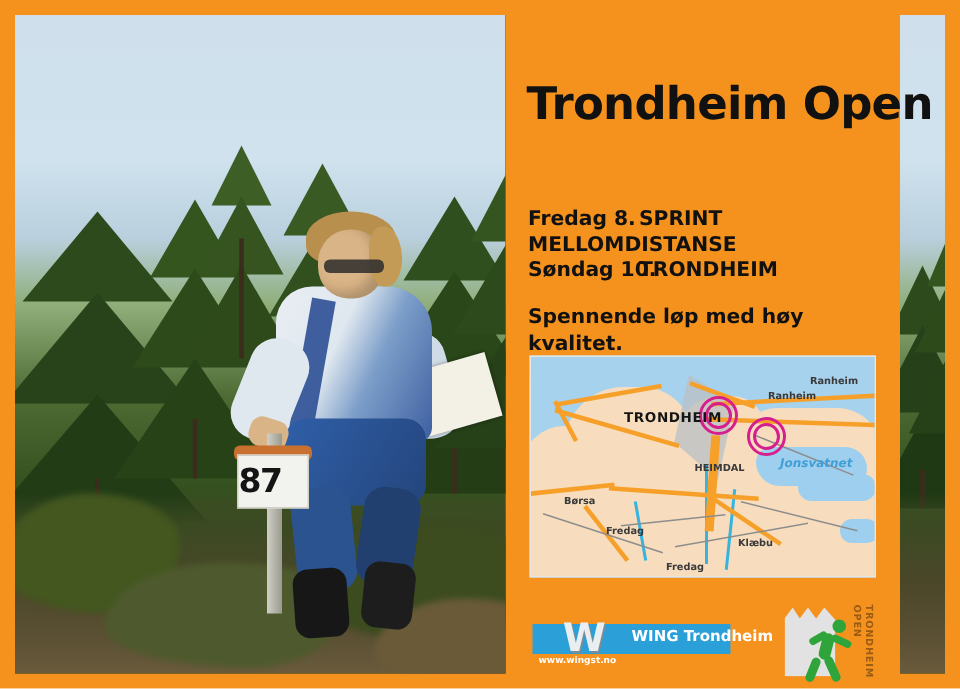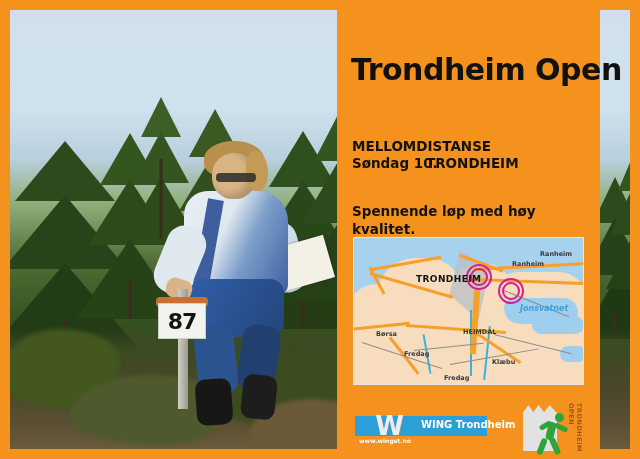--- a/index.html
+++ b/index.html
@@ -37,21 +37,21 @@
   #hips{left:30px;top:150px;width:94px;height:58px;border-radius:14px;background:linear-gradient(120deg,#2f5fa8,#24457c);}
   #legL{left:36px;top:196px;width:40px;height:70px;border-radius:14px;background:#2b538f;transform:rotate(-6deg);}
   #legR{left:80px;top:196px;width:38px;height:66px;border-radius:14px;background:#22406f;transform:rotate(8deg);}
   #sockL{left:36px;top:250px;width:36px;height:46px;border-radius:10px;background:#171717;transform:rotate(-4deg);}
   #sockR{left:82px;top:246px;width:34px;height:44px;border-radius:10px;background:#1d1d1d;transform:rotate(6deg);}
   #map-paper{left:118px;top:112px;width:52px;height:44px;background:#f3f1e6;transform:rotate(-16deg);box-shadow:0 0 3px rgba(0,0,0,.4);}
   #hand{left:6px;top:150px;width:26px;height:20px;border-radius:8px;background:#d9b486;transform:rotate(18deg);}
 
   
   #post{position:absolute;left:168px;bottom:40px;width:10px;height:120px;background:linear-gradient(to right,#cfcfc6,#9a9a90);}
-  #control-box{position:absolute;left:148px;bottom:110px;width:46px;height:34px;background:#f2f2ee;border:1px solid #cfcfc6;display:flex;align-items:center;justify-content:center;}
+  #control-box{position:absolute;left:148px;bottom:110px;width:46px;height:34px;background:#f2f2ee;border:1px solid #cfcfc6;display:flex;align-items:center;}
   #control-num{font:700 22px "DejaVu Sans",sans-serif;color:#141414;letter-spacing:-1px;}
   #control-top{position:absolute;left:146px;bottom:142px;width:52px;height:10px;border-radius:4px;background:#c7702f;}
 
   
   #panel{position:absolute;left:345px;top:10px;width:245px;height:439px;}
 
   #title{position:absolute;left:6px;top:42px;font:700 30px "DejaVu Sans",sans-serif;color:#111;letter-spacing:-0.5px;white-space:nowrap;}
   #subtitle{position:absolute;left:7px;top:78px;font:700 19px "DejaVu Sans",sans-serif;color:#111;letter-spacing:-0.5px;}
 
   #schedule{position:absolute;left:7px;top:128px;}
@@ -186,20 +186,24 @@
     </div>
     <div class="ground"></div>
   </div>
 
   <div id="panel">
 
     <div id="title">Trondheim Open</div>
 
     <div id="schedule">
       <div class="sched-row">
+        <span class="sched-day">Fredag 8.</span>
+        <span class="sched-ev">SPRINT</span>
+      </div>
+      <div class="sched-row">
         <span class="sched-ev">MELLOMDISTANSE</span>
       </div>
       <div class="sched-row">
         <span class="sched-day">Søndag 10.</span>
         <span class="sched-ev">TRONDHEIM</span>
       </div>
     </div>
 
     <div id="tagline">
       <div>Spennende løp med høy kvalitet.</div>
@@ -243,21 +247,21 @@
       <div class="road-thin" style="left:140px;top:96px;width:80px;transform:rotate(14deg);"></div>
       <div class="road-thin" style="left:150px;top:52px;width:70px;transform:rotate(22deg);"></div>
       <div class="road-thin" style="left:96px;top:126px;width:90px;transform:rotate(-10deg);"></div>
 
       <div class="ring" style="left:112px;top:26px;width:22px;height:22px;"></div>
       <div class="ring" style="left:116px;top:30px;width:14px;height:14px;"></div>
       <div class="ring" style="left:144px;top:40px;width:22px;height:22px;"></div>
       <div class="ring" style="left:148px;top:44px;width:14px;height:14px;"></div>
 
       <span class="mlabel big" style="left:62px;top:36px;">TRONDHEIM</span>
-      <span class="mlabel" style="left:80px;top:90px;padding-left:29px;">HEIMDAL</span>
+      <span class="mlabel" style="left:80px;top:70px;padding-left:29px;">HEIMDAL</span>
       <span class="mlabel" style="left:158px;top:22px;">Ranheim</span>
       <span class="mlabel" style="left:186px;top:12px;">Ranheim</span>
       <span class="mlabel" style="left:22px;top:92px;">Børsa</span>
       <span class="mlabel" style="left:50px;top:112px;">Fredag</span>
       <span class="mlabel" style="left:138px;top:120px;">Klæbu</span>
       <span class="mlabel" style="left:90px;top:136px;">Fredag</span>
       <span class="mlabel water" style="left:166px;top:66px;">Jonsvatnet</span>
     </div>
 
     <div id="wing">

